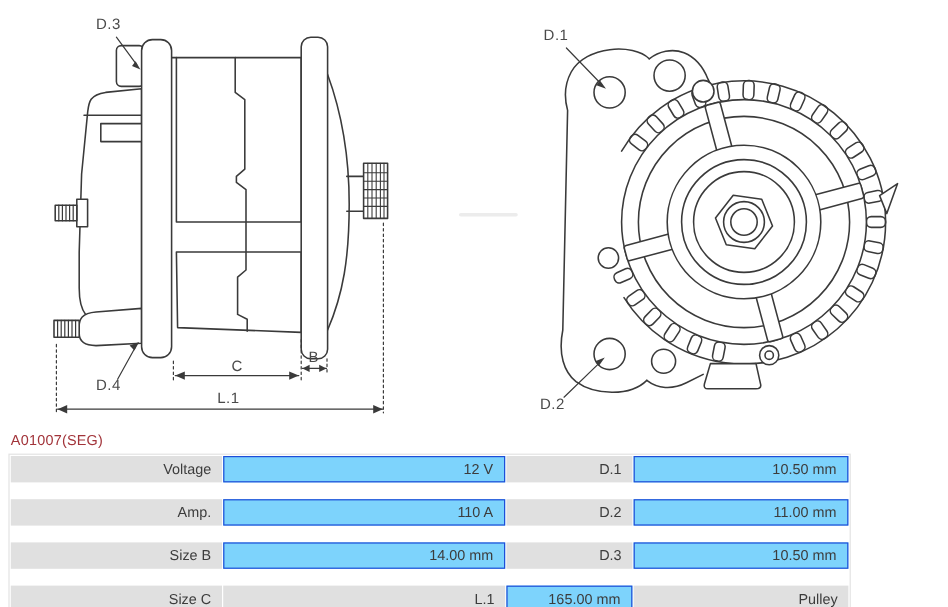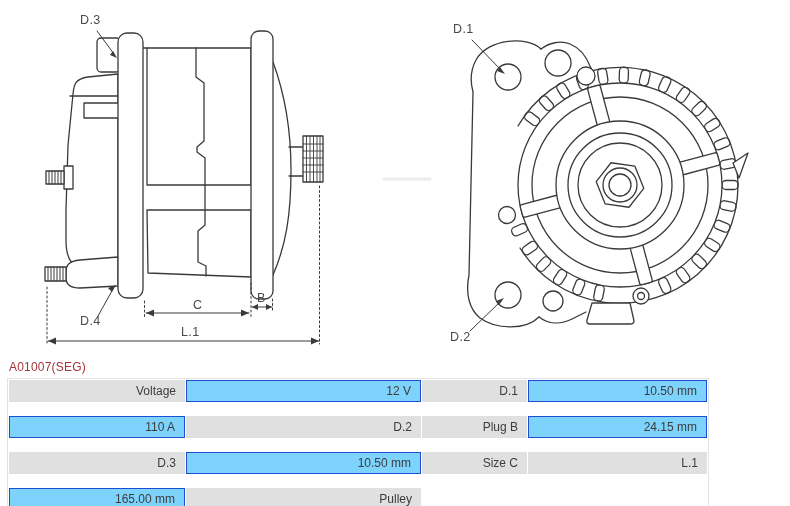--- a/index.html
+++ b/index.html
@@ -203,25 +203,27 @@
 
   <div class="part-title">A01007(SEG)</div>
 
   <div class="spec-wrap">
     <div class="spec-table">
       <div class="cell lbl">Voltage</div>
       <div class="cell val">12 V</div>
       <div class="cell lbl">D.1</div>
       <div class="cell val">10.50 mm</div>
 
+      <div class="cell lbl">Amp.</div>
       <div class="cell val">110 A</div>
       <div class="cell lbl">D.2</div>
-
-      <div class="cell lbl">Plug B</div>
-      <div class="cell val">24.15 mm</div>
+      <div class="cell val">11.00 mm</div>
+
+      <div class="cell lbl">Size B</div>
+      <div class="cell val">14.00 mm</div>
       <div class="cell lbl">D.3</div>
       <div class="cell val">10.50 mm</div>
 
       <div class="cell lbl">Size C</div>
       <div class="cell lbl">L.1</div>
       <div class="cell val">165.00 mm</div>
 
       <div class="cell lbl">Pulley</div>
     </div>
   </div>

